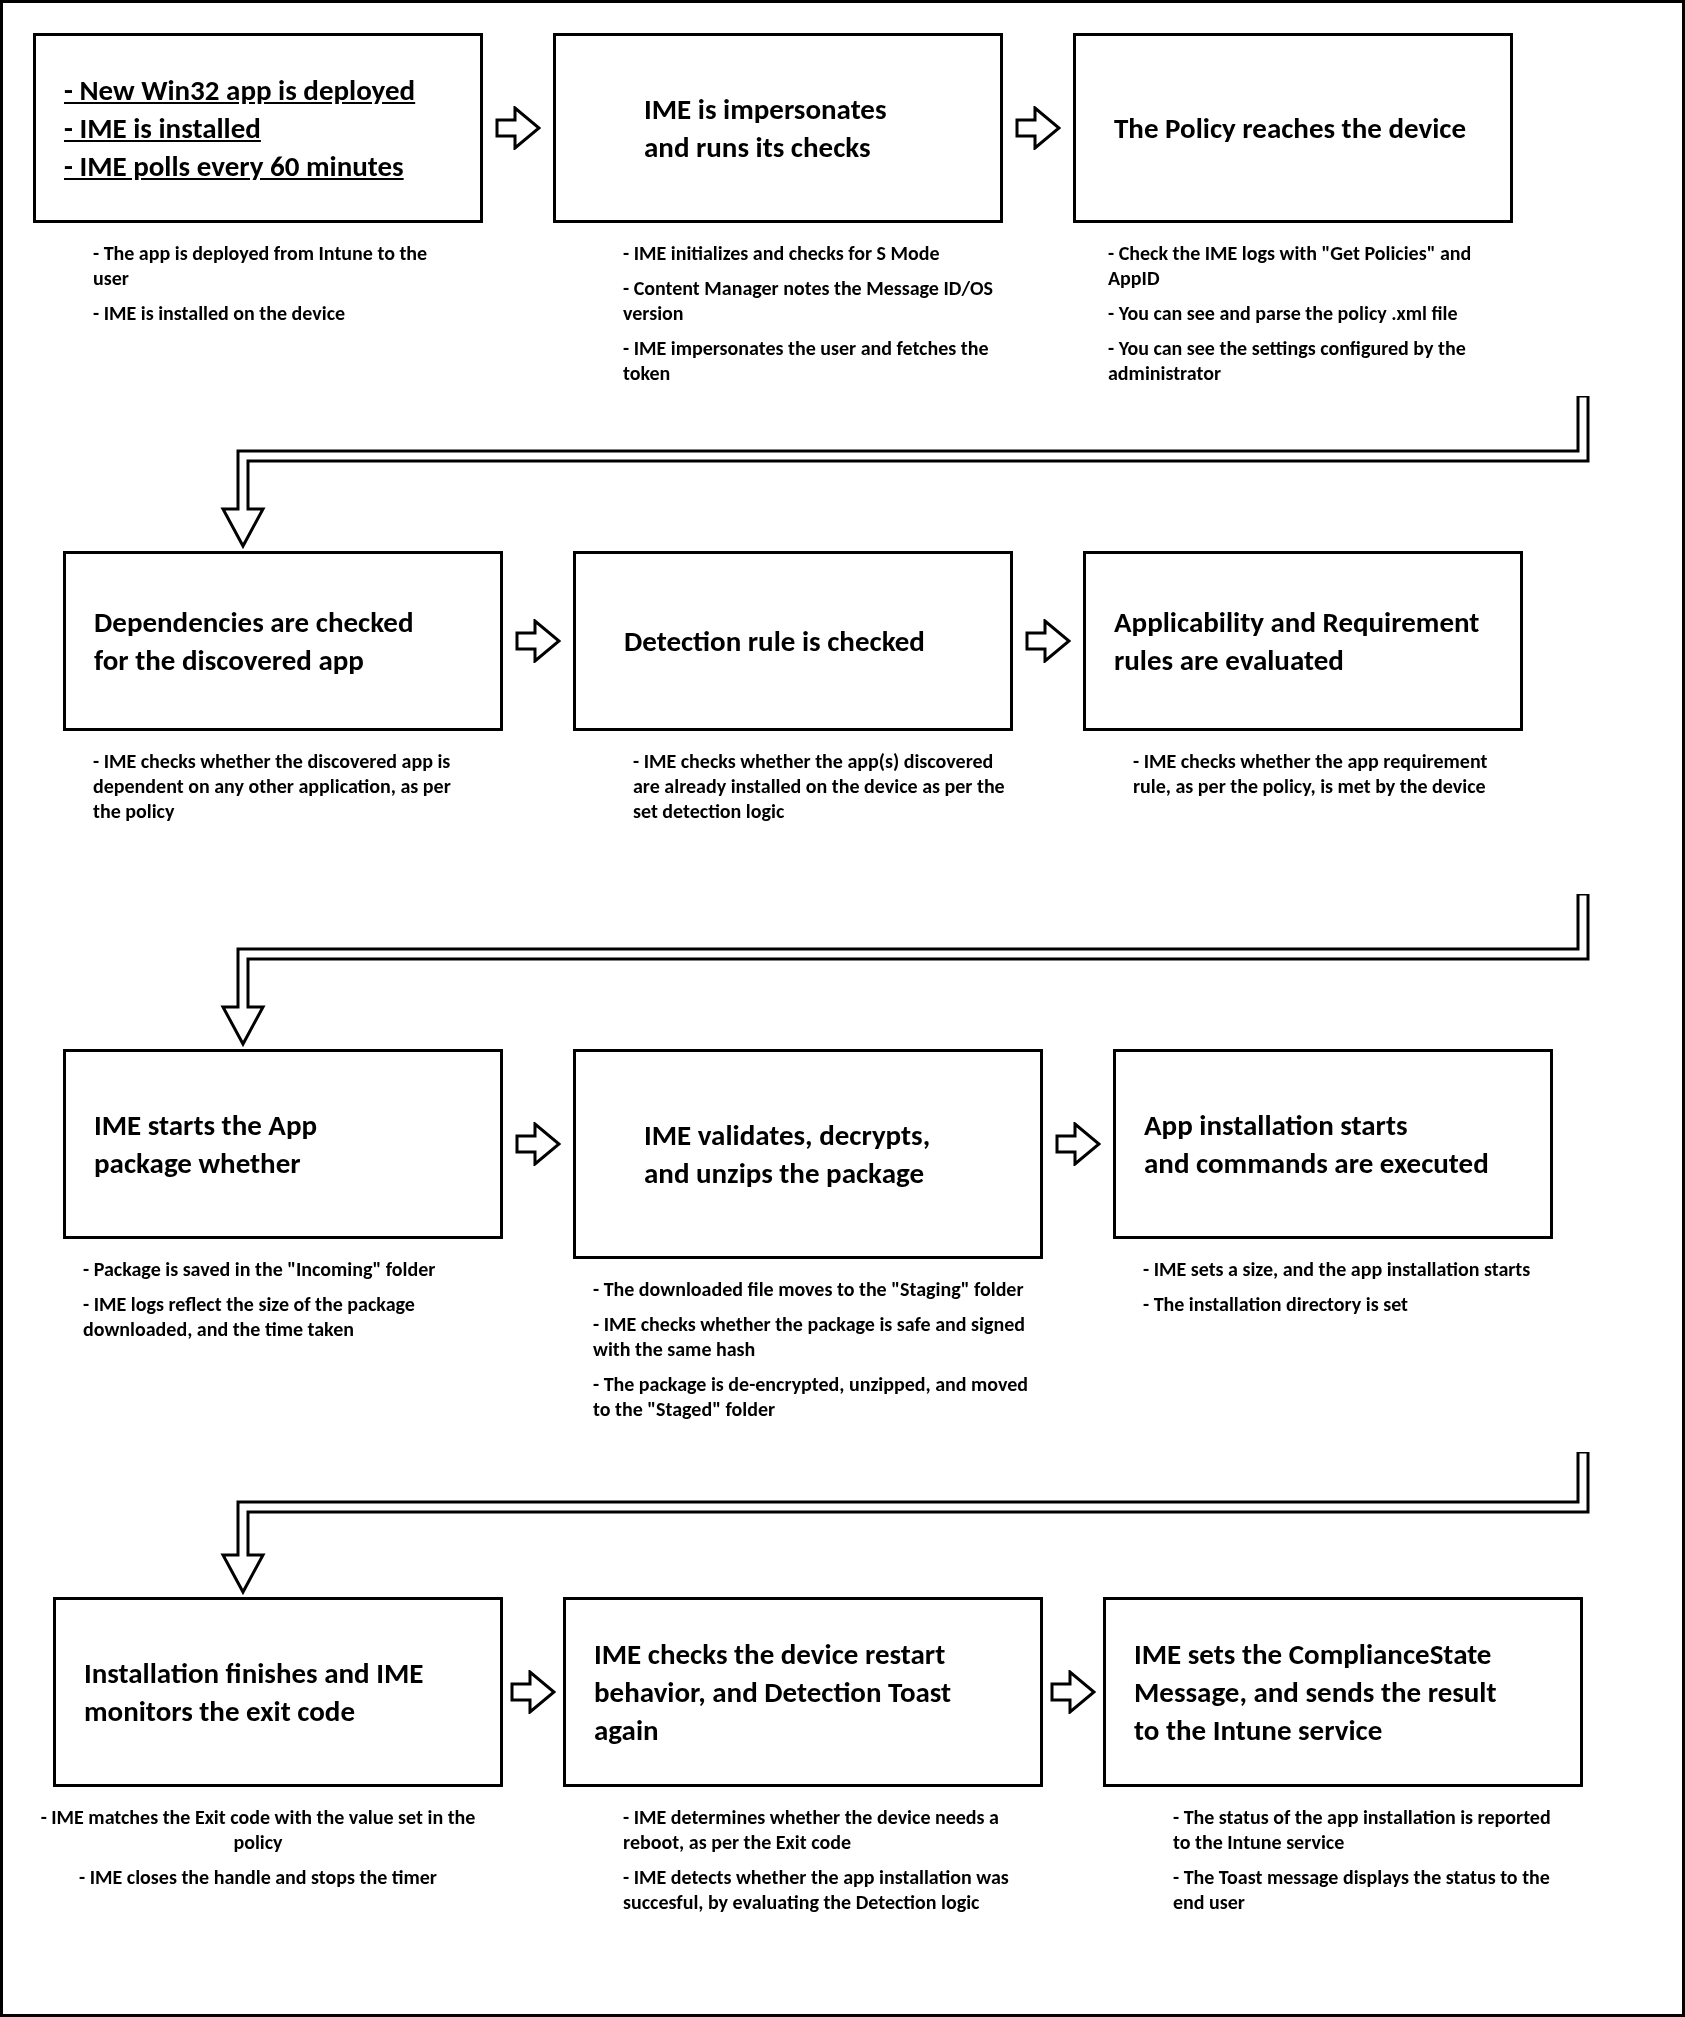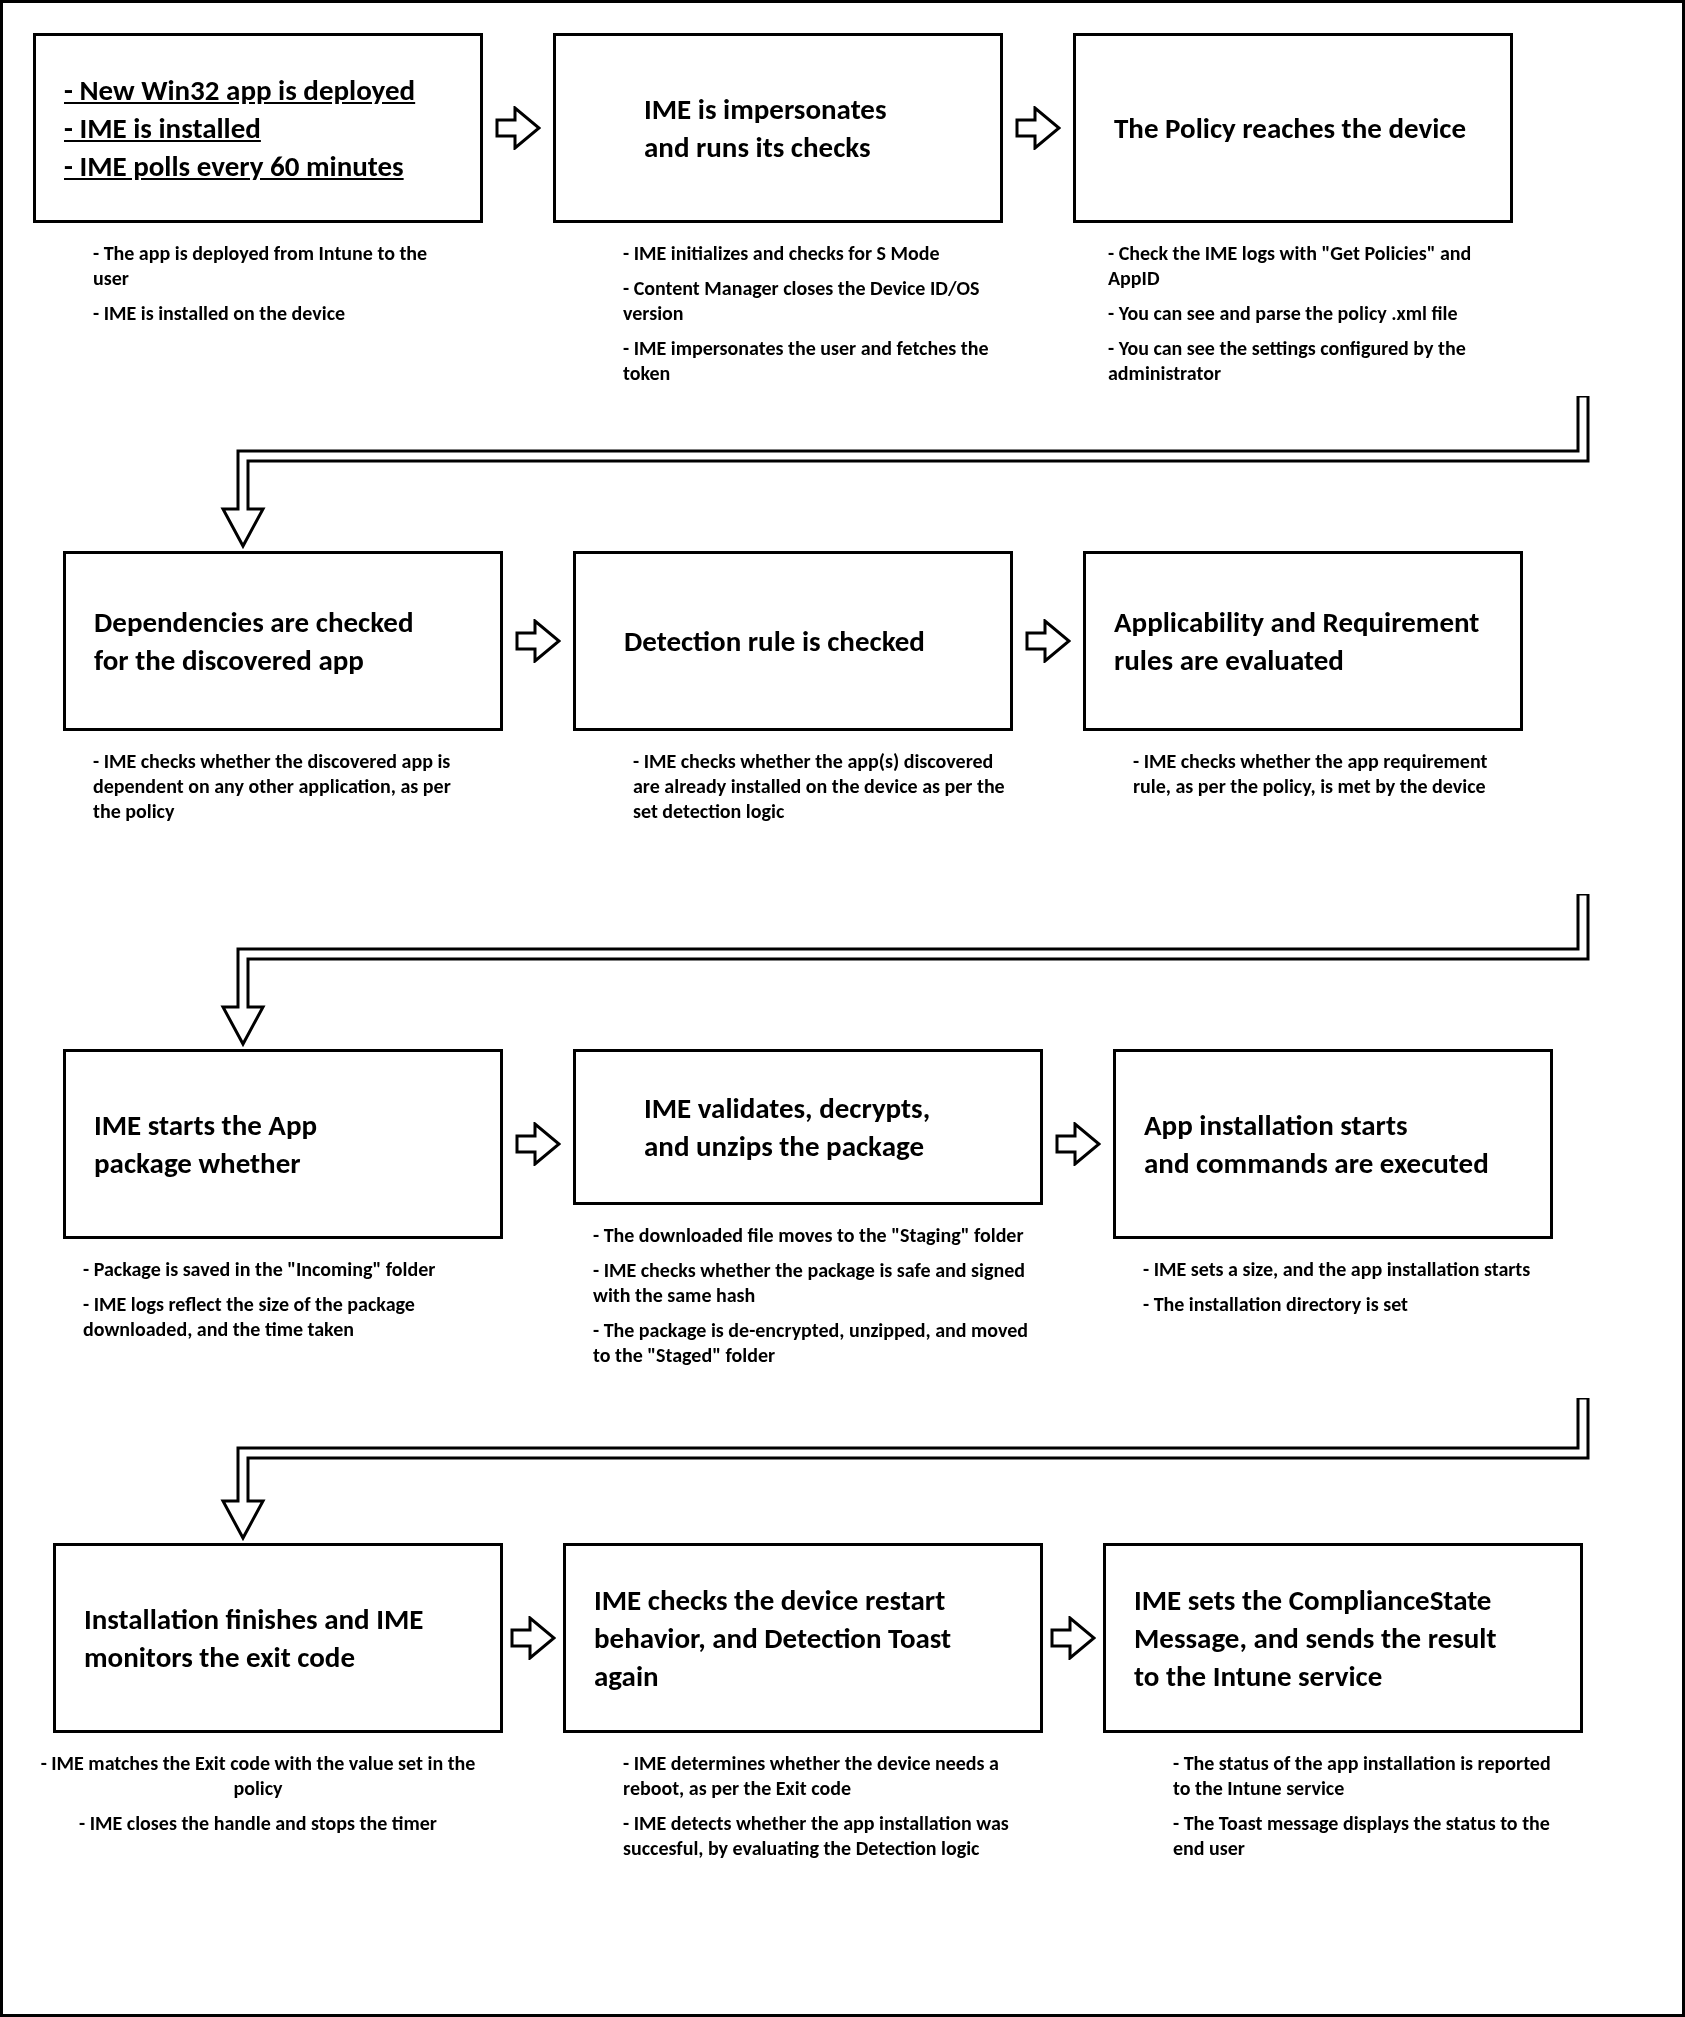--- a/index.html
+++ b/index.html
@@ -41,21 +41,21 @@
     </div>
     <div class="col" style="width:450px;">
       <div class="box" style="height:190px;">
         <div class="box-inner" style="padding-left:60px;">
             <span class="dash">IME is impersonates</span>
             <span class="dash">and runs its checks</span>
           </div>
       </div>
       <div class="desc" style="padding-left:70px;width:380px;">
           <span class="dash">- IME initializes and checks for S Mode</span>
-          <span class="dash">- Content Manager closes the Device ID/OS version</span>
+          <span class="dash">- Content Manager notes the Message ID/OS version</span>
           <span class="dash">- IME impersonates the user and fetches the token</span>
         </div>
     </div>
     <div class="arrow-h" style="width:70px;height:190px;">
       <svg width="46" height="44" viewBox="0 0 46 44">
           <path d="M2 14 H20 V2 L44 22 L20 42 V30 H2 Z" fill="#fff" stroke="#000" stroke-width="3"></path>
         </svg>
     </div>
     <div class="col" style="width:440px;">
       <div class="box" style="height:190px;">
@@ -142,21 +142,21 @@
           <span class="dash">- Package is saved in the "Incoming" folder</span>
           <span class="dash">- IME logs reflect the size of the package downloaded, and the time taken</span>
         </div>
     </div>
     <div class="arrow-h" style="width:70px;height:190px;">
       <svg width="46" height="44" viewBox="0 0 46 44">
           <path d="M2 14 H20 V2 L44 22 L20 42 V30 H2 Z" fill="#fff" stroke="#000" stroke-width="3"></path>
         </svg>
     </div>
     <div class="col" style="width:470px;">
-      <div class="box" style="height:156px;">
+      <div class="box" style="height:210px;">
         <div class="box-inner" style="padding-left:40px;">
             <span class="dash">IME validates, decrypts,</span>
             <span class="dash">and unzips the package</span>
           </div>
       </div>
       <div class="desc" style="padding-left:20px;width:450px;">
           <span class="dash">- The downloaded file moves to the "Staging" folder</span>
           <span class="dash">- IME checks whether the package is safe and signed with the same hash</span>
           <span class="dash">- The package is de-encrypted, unzipped, and moved to the "Staged" folder</span>
         </div>

